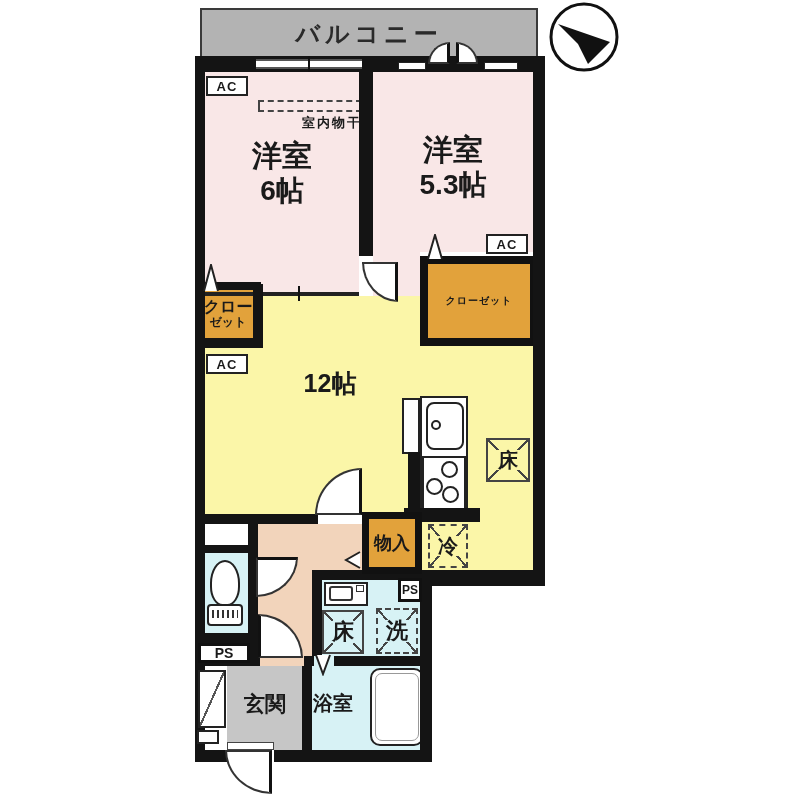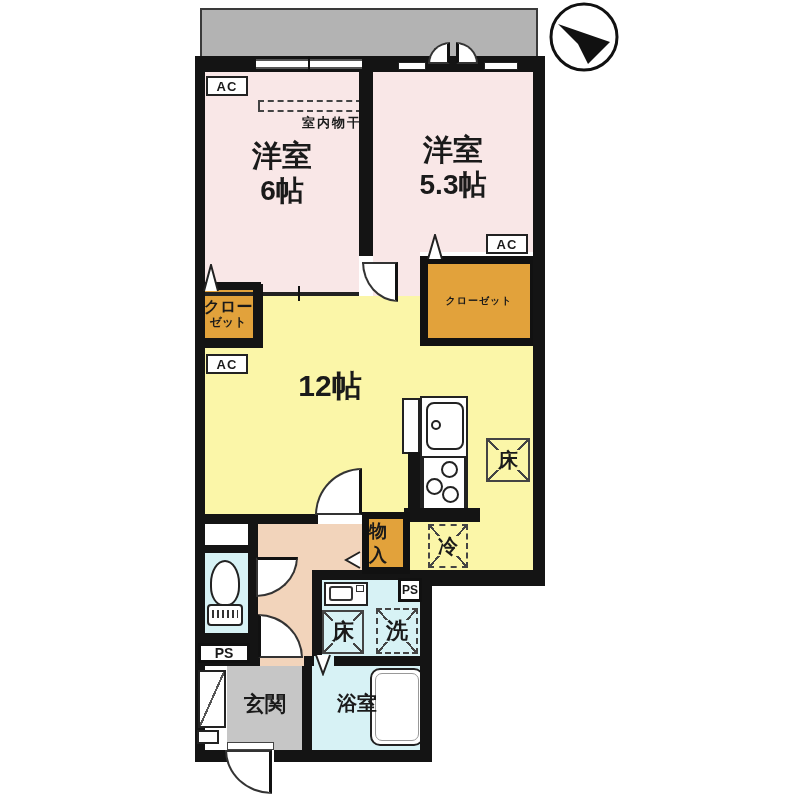--- a/index.html
+++ b/index.html
@@ -33,20 +33,21 @@
   .roomlbl{z-index:6;text-align:center;font-weight:700;line-height:1.2;}
   .chev{z-index:6;}
   .white{background:#fff;}
 </style>
 </head>
 <body>
 
 <div id="plan">
 
   <div class="abs fill" style="left:200px;top:8px;width:338px;height:50px;background:var(--balcony-gray);border:2px solid #3a3a3a;"></div>
+  <div class="abs lbl" style="left:200px;top:18px;width:338px;text-align:center;font-size:24px;font-weight:700;letter-spacing:5px;color:#2a2a2a;">バルコニー</div>
 
   <div class="abs" style="left:548px;top:2px;width:72px;height:70px;z-index:6;">
     <svg width="72" height="70" viewBox="0 0 72 70">
       <circle cx="36" cy="35" r="33" fill="#fff" stroke="#111" stroke-width="3"></circle>
       <polygon points="10,22 62,40 40,62 30,42" fill="#111"></polygon>
     </svg>
   </div>
 
   <div class="abs fill" style="left:205px;top:72px;width:154px;height:222px;background:var(--room-pink);"></div>
   <div class="abs fill" style="left:373px;top:72px;width:160px;height:180px;background:var(--room-pink);"></div>
@@ -107,31 +108,31 @@
 
   <div class="abs roomlbl" style="left:205px;top:138px;width:154px;">
     <div style="font-size:30px;">洋室</div>
     <div style="font-size:28px;">6帖</div>
   </div>
   <div class="abs roomlbl" style="left:373px;top:132px;width:160px;">
     <div style="font-size:30px;">洋室</div>
     <div style="font-size:28px;">5.3帖</div>
   </div>
   <div class="abs roomlbl" style="left:240px;top:368px;width:180px;">
-    <div style="font-size:30px;">12帖</div>
+    <div style="font-size:25px;">12帖</div>
   </div>
 
   <div class="abs furn" style="left:420px;top:256px;width:118px;height:90px;background:var(--closet-orange);border:8px solid #111;display:flex;align-items:center;justify-content:center;">
     <span style="font-size:10px;font-weight:700;letter-spacing:1px;">クローゼット</span>
   </div>
   <div class="abs furn" style="left:203px;top:290px;width:50px;height:48px;background:var(--closet-orange);display:flex;flex-direction:column;align-items:center;justify-content:center;line-height:1.15;">
     <span style="font-size:16px;font-weight:700;">クロー</span>
     <span style="font-size:12px;font-weight:700;">ゼット</span>
   </div>
-  <div class="abs furn" style="left:362px;top:512px;width:48px;height:62px;background:var(--closet-orange);border:7px solid #111;display:flex;align-items:center;justify-content:center;z-index:4;">
+  <div class="abs furn" style="left:362px;top:512px;width:60px;height:62px;background:var(--closet-orange);border:7px solid #111;display:flex;align-items:center;justify-content:center;z-index:4;">
     <span style="font-size:18px;font-weight:700;">物入</span>
   </div>
 
   <div class="abs furn white" style="left:402px;top:398px;width:18px;height:56px;border:2px solid #222;"></div>
   <div class="abs furn white" style="left:420px;top:396px;width:48px;height:118px;border:2px solid #222;"></div>
   <div class="abs furn" style="left:426px;top:402px;width:38px;height:48px;border:2px solid #222;border-radius:8px;background:#fff;z-index:3;"></div>
   <div class="abs furn" style="left:431px;top:420px;width:10px;height:10px;border:2px solid #222;border-radius:50%;background:#fff;z-index:3;"></div>
   <div class="abs furn white" style="left:422px;top:456px;width:44px;height:54px;border:2px solid #222;"></div>
   <div class="abs furn" style="left:441px;top:461px;width:17px;height:17px;border:2px solid #222;border-radius:50%;background:#fff;"></div>
   <div class="abs furn" style="left:426px;top:478px;width:17px;height:17px;border:2px solid #222;border-radius:50%;background:#fff;"></div>
@@ -159,21 +160,21 @@
 
   <div class="abs furn" style="left:210px;top:560px;width:30px;height:46px;background:#fff;border:2px solid #222;border-radius:50% 50% 42% 42%;"></div>
   <div class="abs furn" style="left:207px;top:604px;width:36px;height:22px;background:#fff;border:2px solid #222;border-radius:4px;"></div>
   <div class="abs furn" style="left:212px;top:610px;width:26px;height:8px;background:repeating-linear-gradient(90deg,#333 0 2px,transparent 2px 5px);"></div>
 
   <div class="abs furn white" style="left:324px;top:582px;width:44px;height:24px;border:2px solid #222;z-index:5;"></div>
   <div class="abs furn" style="left:329px;top:586px;width:24px;height:15px;border:2px solid #333;border-radius:3px;background:#fff;z-index:5;"></div>
   <div class="abs furn" style="left:356px;top:585px;width:8px;height:7px;border:1px solid #333;background:#fff;z-index:5;"></div>
 
   <div class="abs lbl" style="left:227px;top:690px;width:76px;text-align:center;font-size:21px;font-weight:700;">玄関</div>
-  <div class="abs lbl" style="left:325px;top:690px;width:64px;text-align:center;font-size:20px;font-weight:700;">浴室</div>
+  <div class="abs lbl" style="left:301px;top:690px;width:64px;text-align:center;font-size:20px;font-weight:700;">浴室</div>
   <div class="abs furn" style="left:370px;top:668px;width:54px;height:78px;background:#fff;border:2px solid #222;border-radius:10px;">
     <div style="position:absolute;left:3px;top:3px;right:3px;bottom:3px;border:1px solid #999;border-radius:7px;"></div>
   </div>
   <div class="abs furn white" style="left:198px;top:670px;width:28px;height:58px;border:2px solid #222;
               background-image:linear-gradient(to bottom right,transparent calc(50% - 1px),#555 calc(50% - 1px),#555 calc(50% + 1px),transparent calc(50% + 1px));z-index:5;"></div>
   <div class="abs furn white" style="left:197px;top:730px;width:22px;height:14px;border:2px solid #222;z-index:5;"></div>
   <div class="abs" style="left:227px;top:742px;width:47px;height:8px;background:#fff;border:1px solid #444;z-index:5;"></div>
 
   <div class="abs door rtl leafR" style="left:315px;top:468px;width:47px;height:47px;"></div>
   <div class="abs door rbl leafR" style="left:362px;top:262px;width:36px;height:40px;"></div>

